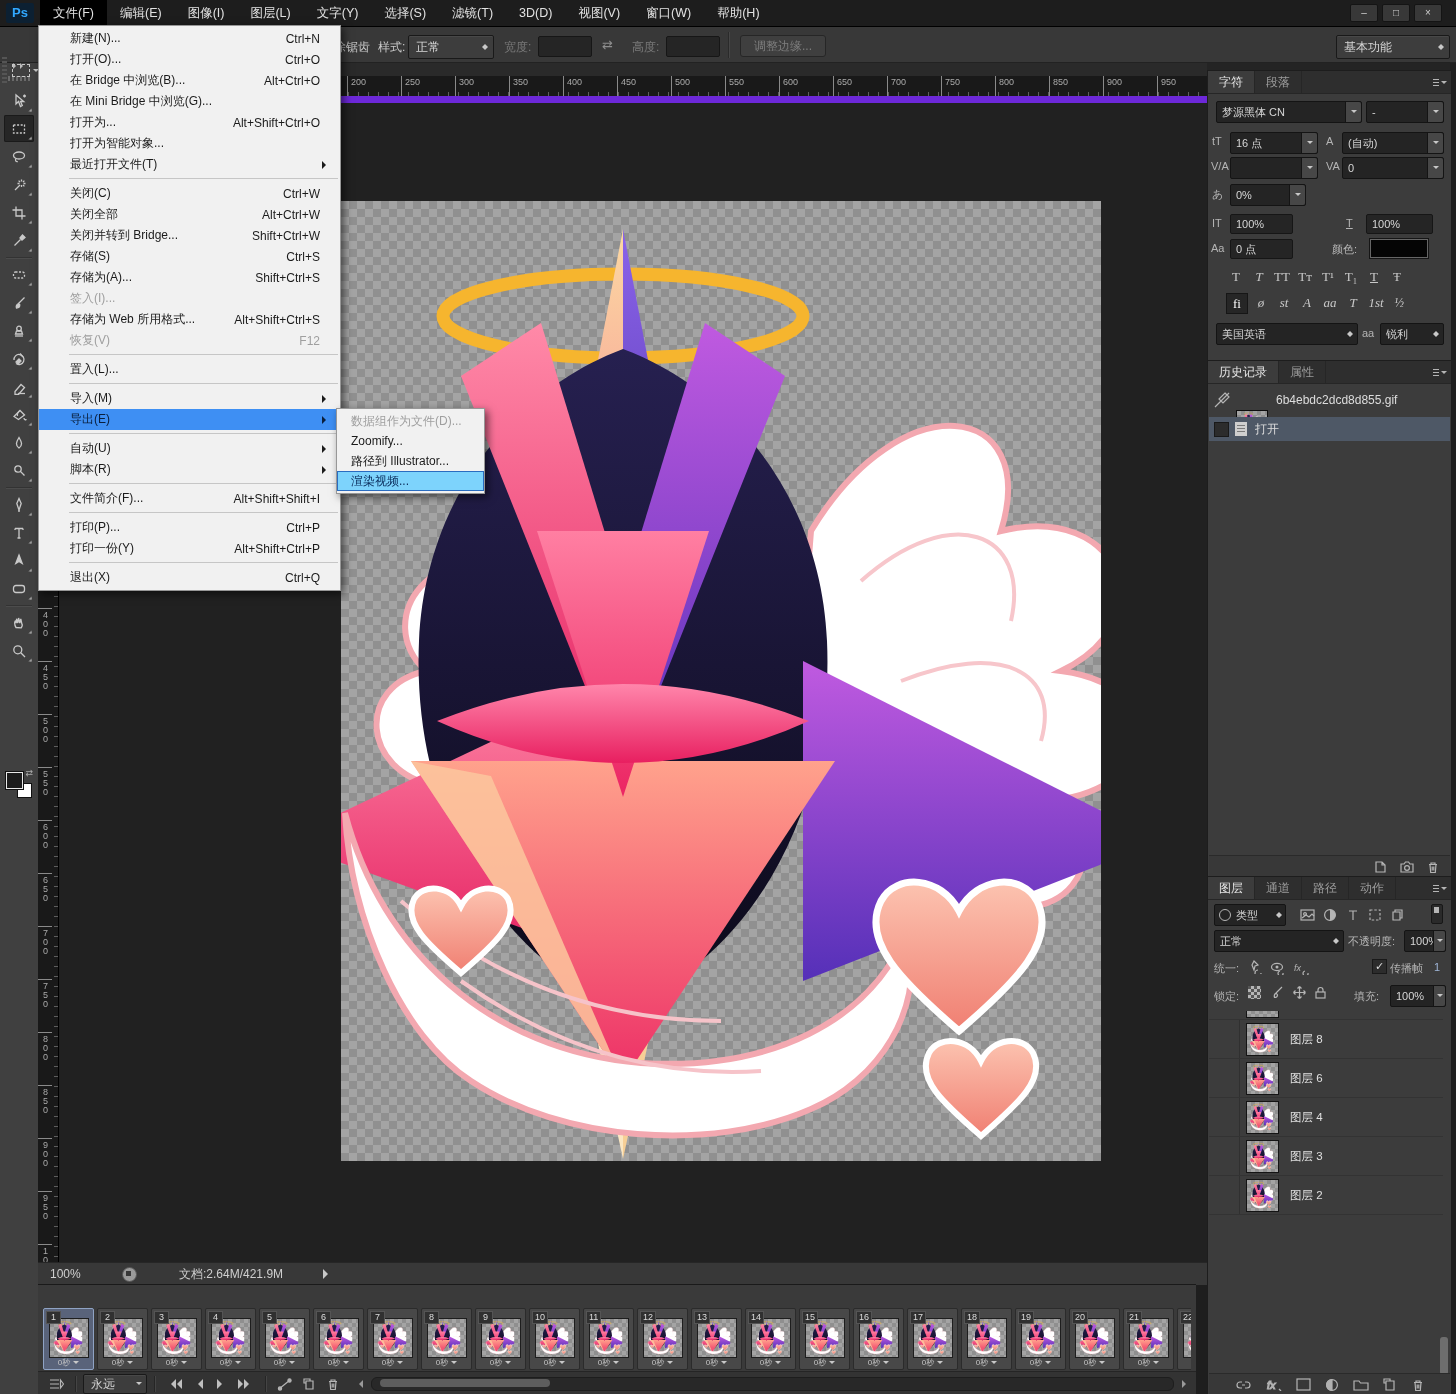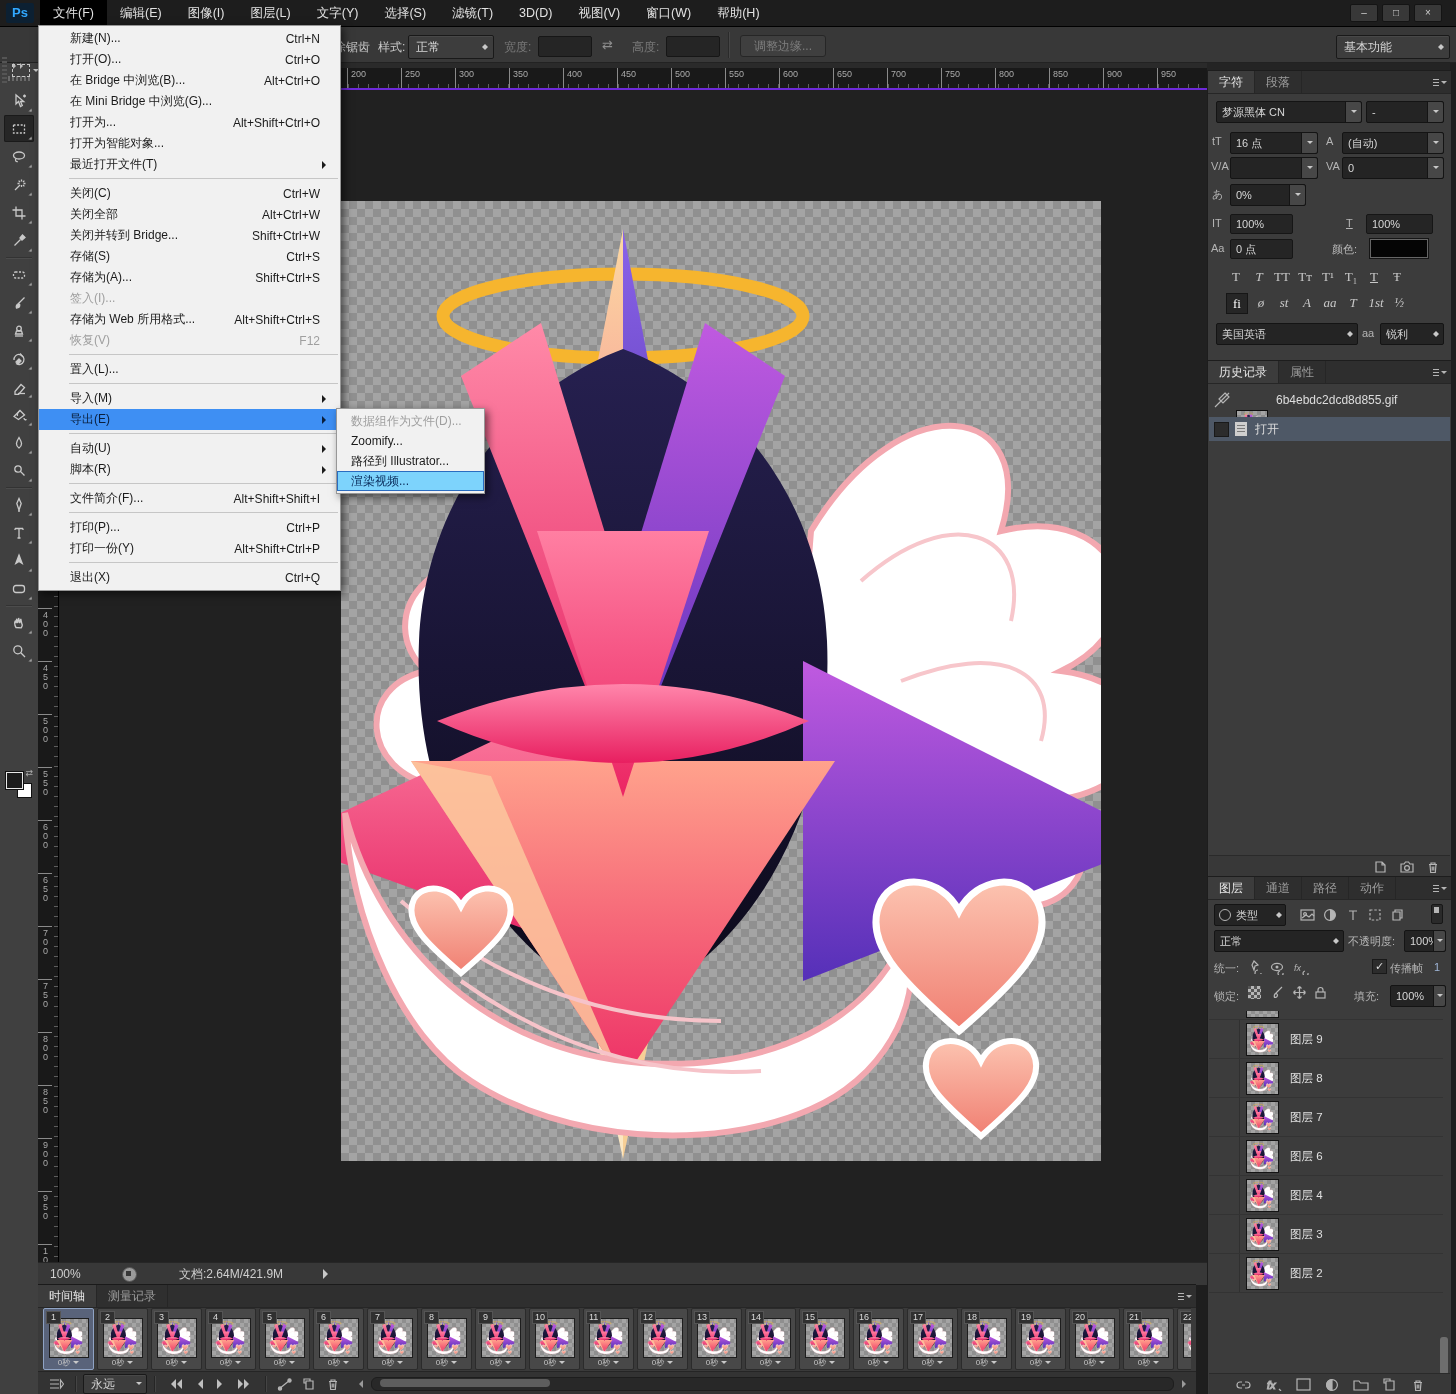--- a/index.html
+++ b/index.html
@@ -45,21 +45,21 @@
   .tool::after{content:"";position:absolute;right:2px;bottom:2px;border:2.5px solid transparent;border-right-color:#9a9a9a;border-bottom-color:#9a9a9a;transform:scale(.8)}
   .tool.active{background:#262626;border-radius:2px;box-shadow:inset 0 0 0 1px #1a1a1a}
   .tsep{width:26px;height:1px;background:#333;margin:3px auto;box-shadow:0 1px 0 #4c4c4c}
   #fgbg{left:6px;top:772px;width:26px;height:26px}
   #fgbg .bg{position:absolute;right:0;bottom:0;width:13px;height:13px;background:#fff;border:1px solid #111}
   #fgbg .fg{position:absolute;left:0;top:0;width:15px;height:15px;background:#1c1c1c;border:1px solid #e8e8e8;outline:1px solid #111}
   #fgbg .mini{position:absolute;right:-1px;top:-4px;font-size:9px;color:#aaa}
   
   #canvaswrap{left:38px;top:62px;width:1169px;height:1200px;background:#212121}
   #topstrip{left:38px;top:62px;width:1169px;height:14px;background:#2a2a2a;border-bottom:1px solid #111}
-  #hruler{left:58px;top:68px;width:1149px;height:20px;background:#191919;border-bottom:2px solid #6d28d9;display:flex;overflow:hidden}
+  #hruler{left:58px;top:76px;width:1149px;height:20px;background:#191919;border-bottom:7px solid #6d28d9;display:flex;overflow:hidden}
   #hruler::after{content:"";position:absolute;left:0;right:0;bottom:0;height:4px;
     background:repeating-linear-gradient(90deg,#5e5e5e 0 1px,transparent 1px 10px)}
   .hcell{flex:0 0 50px;border-left:1px solid #8a8a8a;padding:1px 0 0 3px;font-size:9px;color:#aaa}
   .hspacer{flex:0 0 289px}
   #vruler{left:38px;top:96px;width:20px;height:1166px;background:#191919;border-right:1px solid #000;overflow:hidden}
   #vruler::after{content:"";position:absolute;top:0;bottom:0;right:0;width:4px;
     background:repeating-linear-gradient(#5e5e5e 0 1px,transparent 1px 10px)}
   .vspacer{height:512px}
   .vcell{height:50px;border-top:1px solid #8a8a8a;padding:2px 0 0 5px;font-size:9px;line-height:9px;color:#aaa;
          width:9px;word-break:break-all}
@@ -486,29 +486,20 @@
   </div>
 
   <div id="statusbar" class="abs">
     <span id="zoomfield">100%</span>
     <span id="drivedot"></span>
     <span id="docinfo">文档:2.64M/421.9M</span>
     <span id="statarrow" class="tri-r"></span>
   </div>
 
   <div id="timeline" class="abs">
-    <div id="ttabs">
-
-      <div class="pmenu">
-          <span class="bars"></span>
-          <span class="tri"></span>
-        </div>
-    <div class="tab active">时间轴</div>
-        <div class="tab">测量记录</div>
-      </div>
     <div id="frames">
 
     <div class="frame selected">
           <div class="fthumb checker-sm">
             <svg width="36" height="36" viewBox="0 0 760 960" preserveAspectRatio="xMidYMid meet">
               <use href="#art"></use>
             </svg>
           </div>
           <div class="fnum">1</div>
           <div class="fdelay">
@@ -1063,62 +1054,40 @@
             <span class="dar" style="margin-top:2px"></span>
           </span>
       </div>
 
       <div class="abs" style="left:1px;top:134px;width:234px;height:8px;border-bottom:1px solid #333;overflow:hidden">
         <div class="checker-sm" style="position:absolute;left:37px;top:-26px;width:31px;height:31px;border:1px solid #141414"></div>
       </div>
 
       <div class="abs" style="left:0;top:143px;width:241px">
 
-      <div class="lrow" style="position:relative">
-            <div class="eyecol">
-              <span class="eye"></span>
-            </div>
-            <div class="lthumb checker-sm">
-              <svg width="29" height="29" viewBox="0 0 760 960" preserveAspectRatio="xMidYMid meet">
-                <use href="#art"></use>
-              </svg>
-            </div>
-            <div class="lname">图层 9</div>
-          </div>
           <div class="lrow" style="position:relative">
             <div class="eyecol">
               <span class="eye"></span>
             </div>
             <div class="lthumb checker-sm">
               <svg width="29" height="29" viewBox="0 0 760 960" preserveAspectRatio="xMidYMid meet">
                 <use href="#art"></use>
               </svg>
             </div>
             <div class="lname">图层 8</div>
           </div>
           <div class="lrow" style="position:relative">
             <div class="eyecol">
               <span class="eye"></span>
             </div>
             <div class="lthumb checker-sm">
               <svg width="29" height="29" viewBox="0 0 760 960" preserveAspectRatio="xMidYMid meet">
                 <use href="#art"></use>
               </svg>
             </div>
-            <div class="lname">图层 7</div>
-          </div>
-          <div class="lrow" style="position:relative">
-            <div class="eyecol">
-              <span class="eye"></span>
-            </div>
-            <div class="lthumb checker-sm">
-              <svg width="29" height="29" viewBox="0 0 760 960" preserveAspectRatio="xMidYMid meet">
-                <use href="#art"></use>
-              </svg>
-            </div>
             <div class="lname">图层 6</div>
           </div>
           <div class="lrow" style="position:relative">
             <div class="eyecol">
               <span class="eye"></span>
             </div>
             <div class="lthumb checker-sm">
               <svg width="29" height="29" viewBox="0 0 760 960" preserveAspectRatio="xMidYMid meet">
                 <use href="#art"></use>
               </svg>

